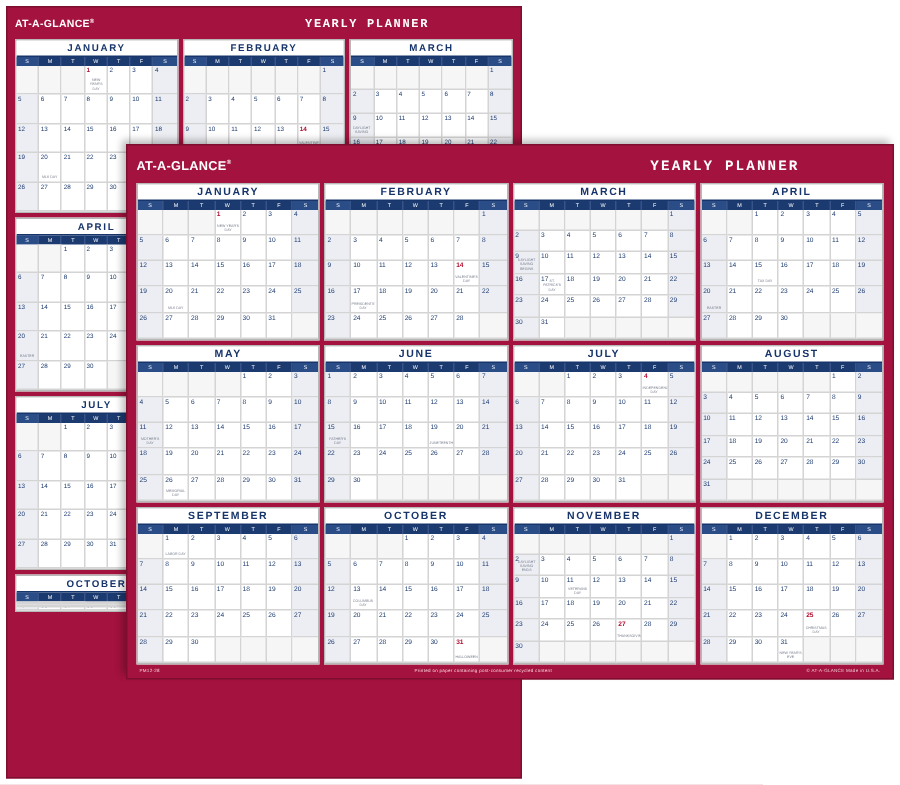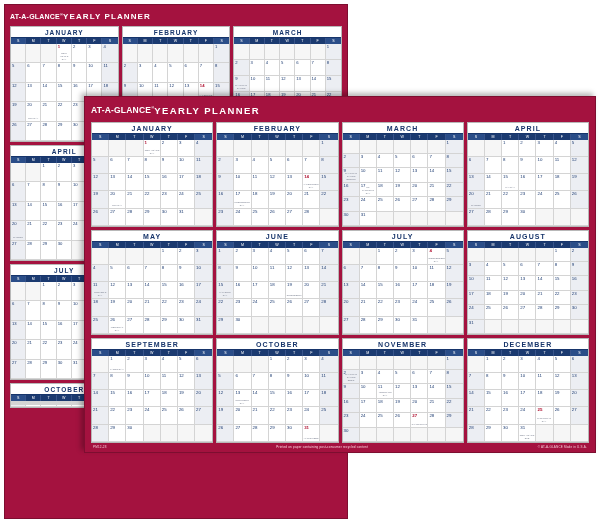--- a/index.html
+++ b/index.html
@@ -55,25 +55,26 @@
   .brand {
     font-size: 7px;
     font-weight: bold;
     letter-spacing: 0.2px;
     white-space: nowrap;
   }
   .poster.front .brand { font-size: 8.5px; }
   .brand sup { font-size: 4px; vertical-align: super; }
   .poster-title {
     flex: 1;
-    text-align: left;
+    text-align: right;
     font-size: 8px;
     font-weight: bold;
     letter-spacing: 1.1px;
     white-space: nowrap;
+    font-family: Liberation Mono, monospace;
   }
   .poster.front .poster-title { font-size: 9.5px; letter-spacing: 1.4px; }
   .head-spacer { width: 56px; }
 
   
   .months-grid {
     display: grid;
     gap: 3px;
   }
   .poster.back .months-grid {

